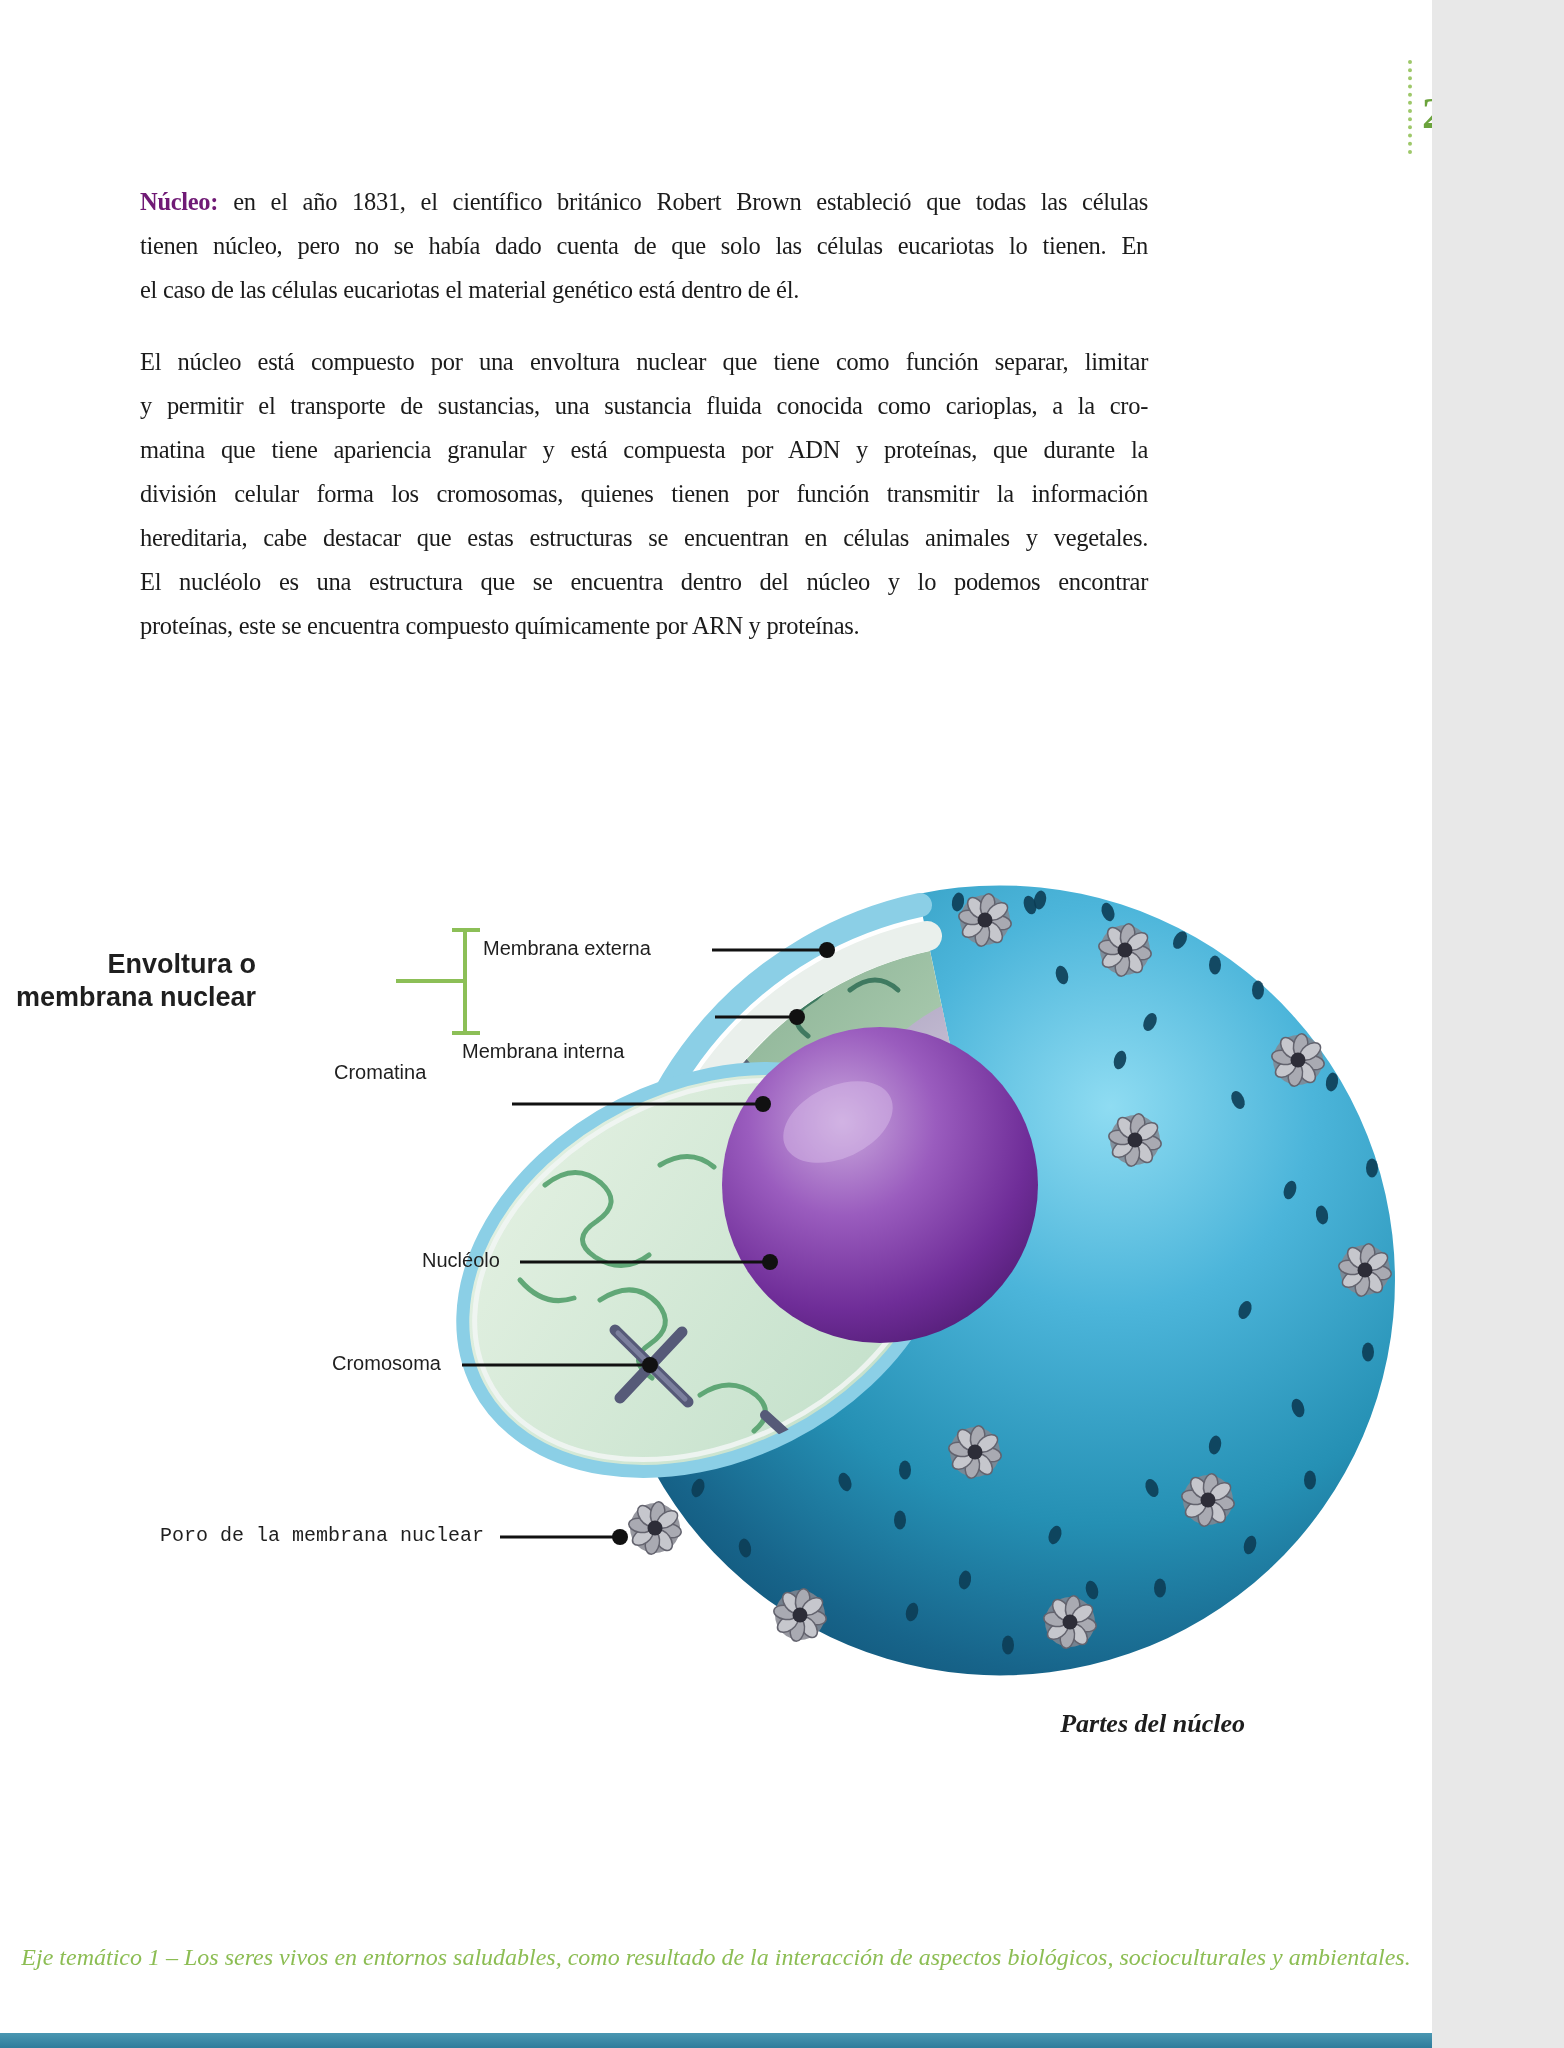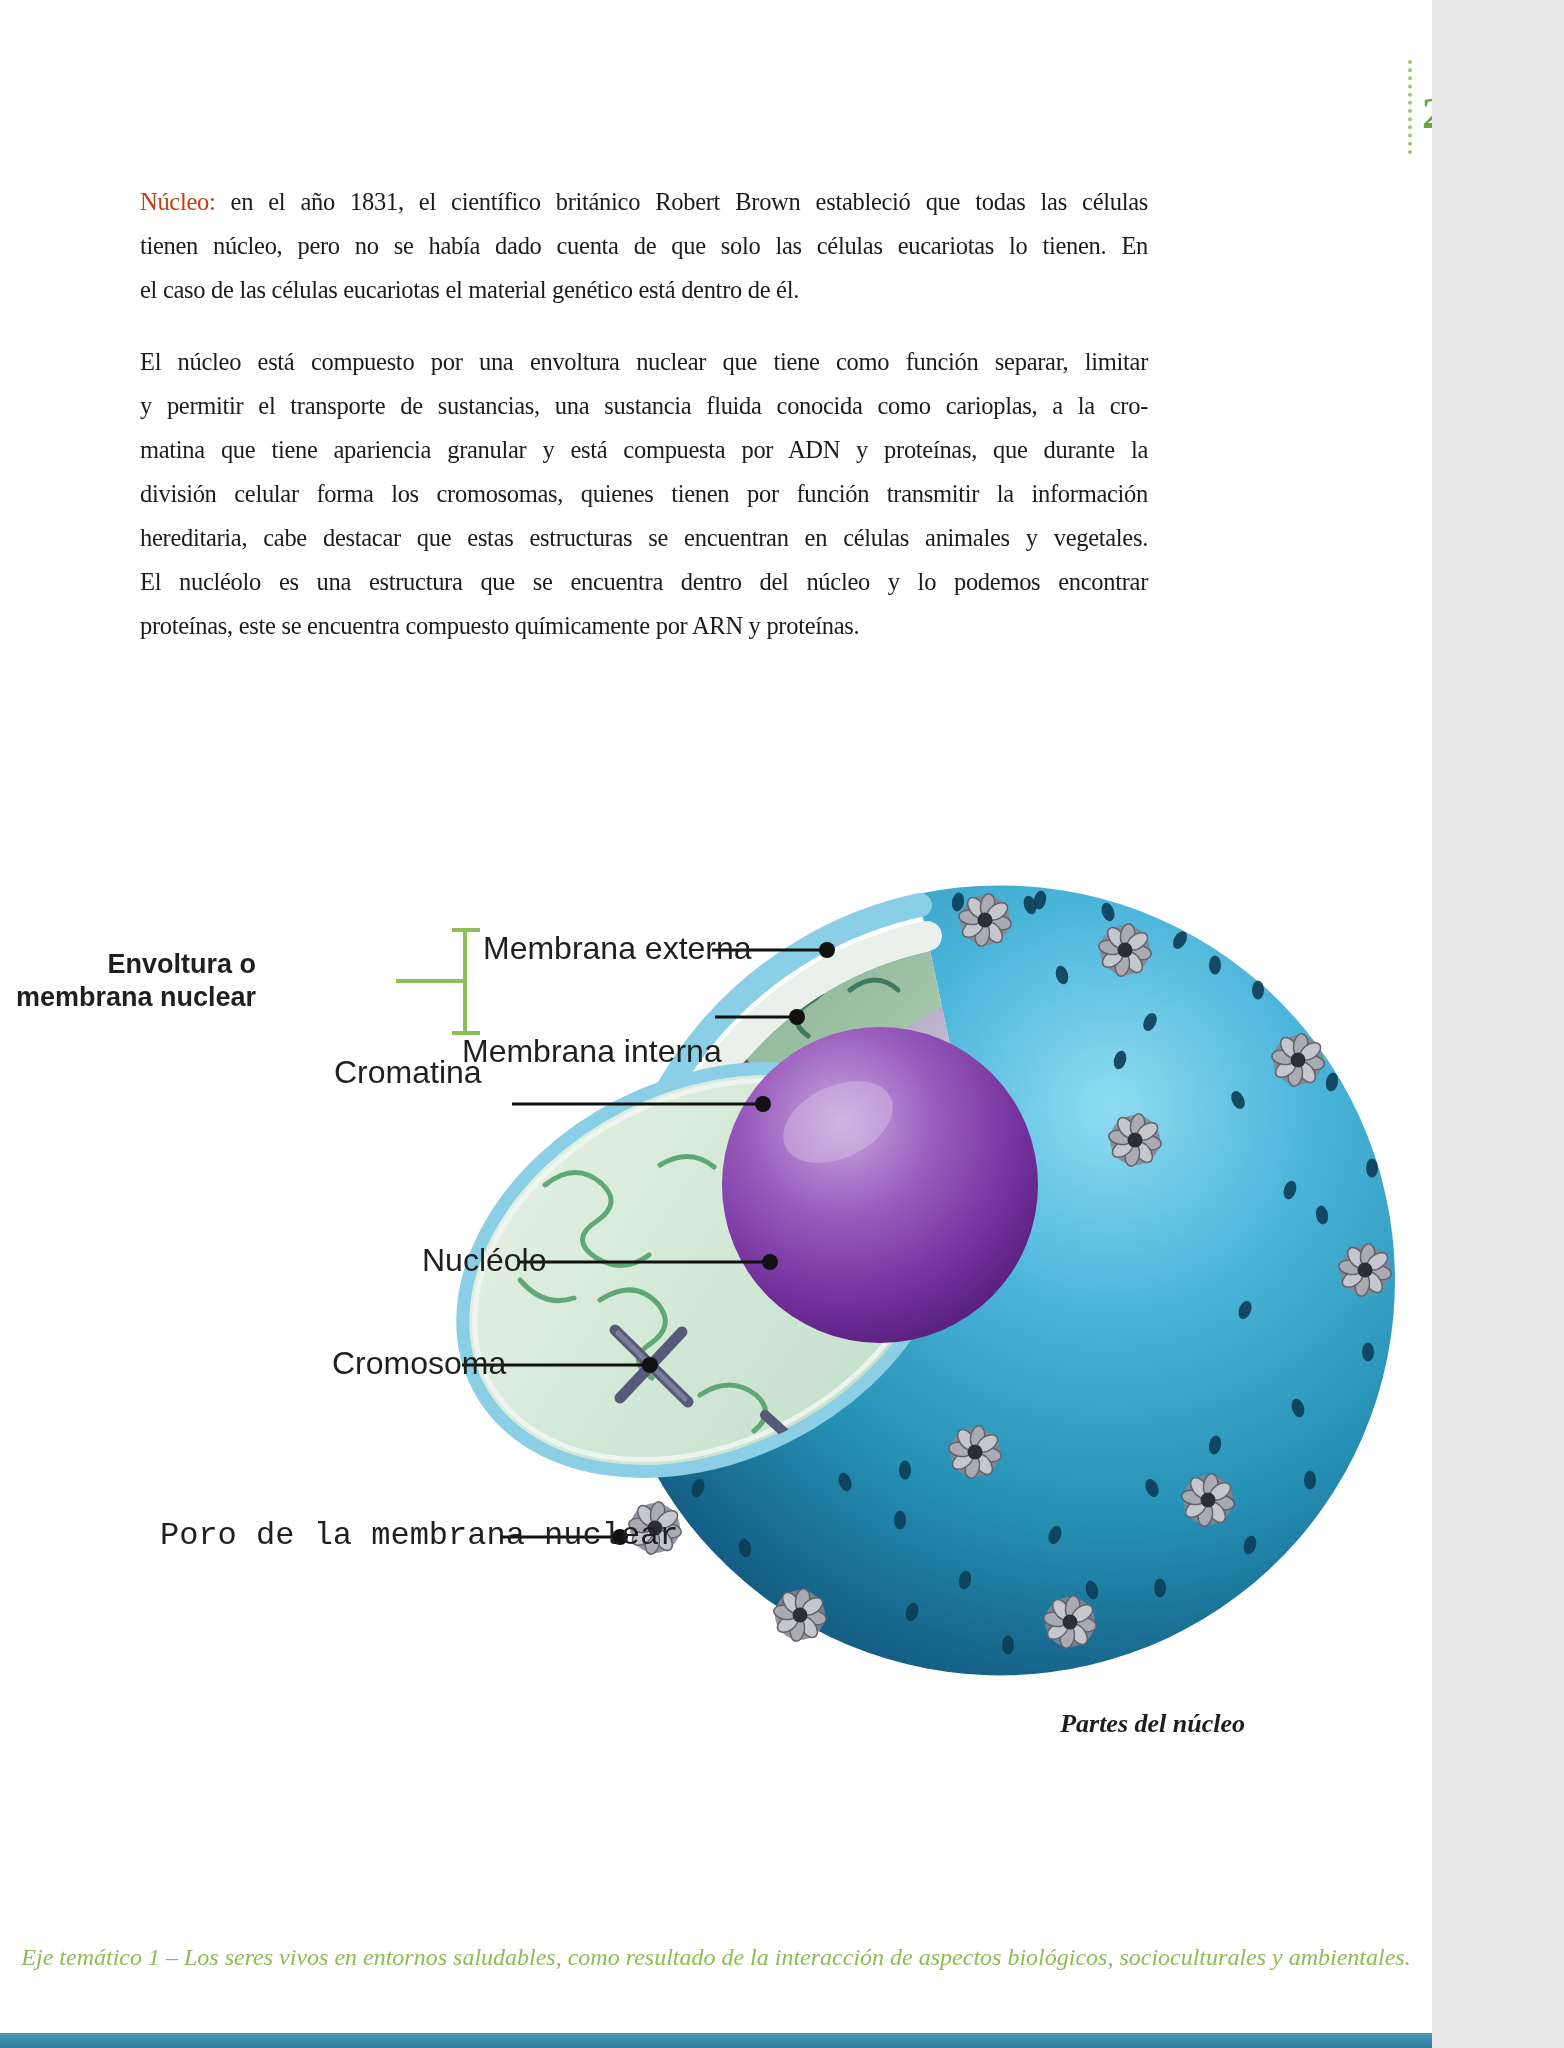--- a/index.html
+++ b/index.html
@@ -17,25 +17,25 @@
     font:bold 44px/1 "Liberation Serif",serif;color:#6ba33c;
   }
   
   .body-text{
     position:absolute;left:140px;top:180px;width:1008px;
     font-size:24.5px;line-height:44px;color:#1b1b1b;letter-spacing:-0.3px;
   }
   .para + .para{margin-top:28px;}
   .tline{text-align:justify;text-align-last:justify;}
   .tline.last{text-align-last:auto;}
-  .lead{font-weight:normal;color:#c2410c;}
+  .lead{font-weight:bold;color:#701a75;}
   
   .flabel{
     position:absolute;font-family:"Liberation Sans",sans-serif;
-    font-size:32px;line-height:31px;color:#1f1f1f;white-space:pre-line;text-align:right;
+    font-size:20px;line-height:31px;color:#1f1f1f;white-space:pre-line;text-align:right;
   }
   .flabel.bold{font-weight:bold;text-align:right;font-size:27px;line-height:33px;}
   .fig-caption{
     position:absolute;right:187px;top:1708px;
     font:600 italic 26px/1.2 "Liberation Serif",serif;color:#1d1d1d;
   }
   .footer{
     position:absolute;left:0;right:0;top:1942px;text-align:center;
     font:italic 24px/1.3 "Liberation Serif",serif;color:#8cbd53;
   }

